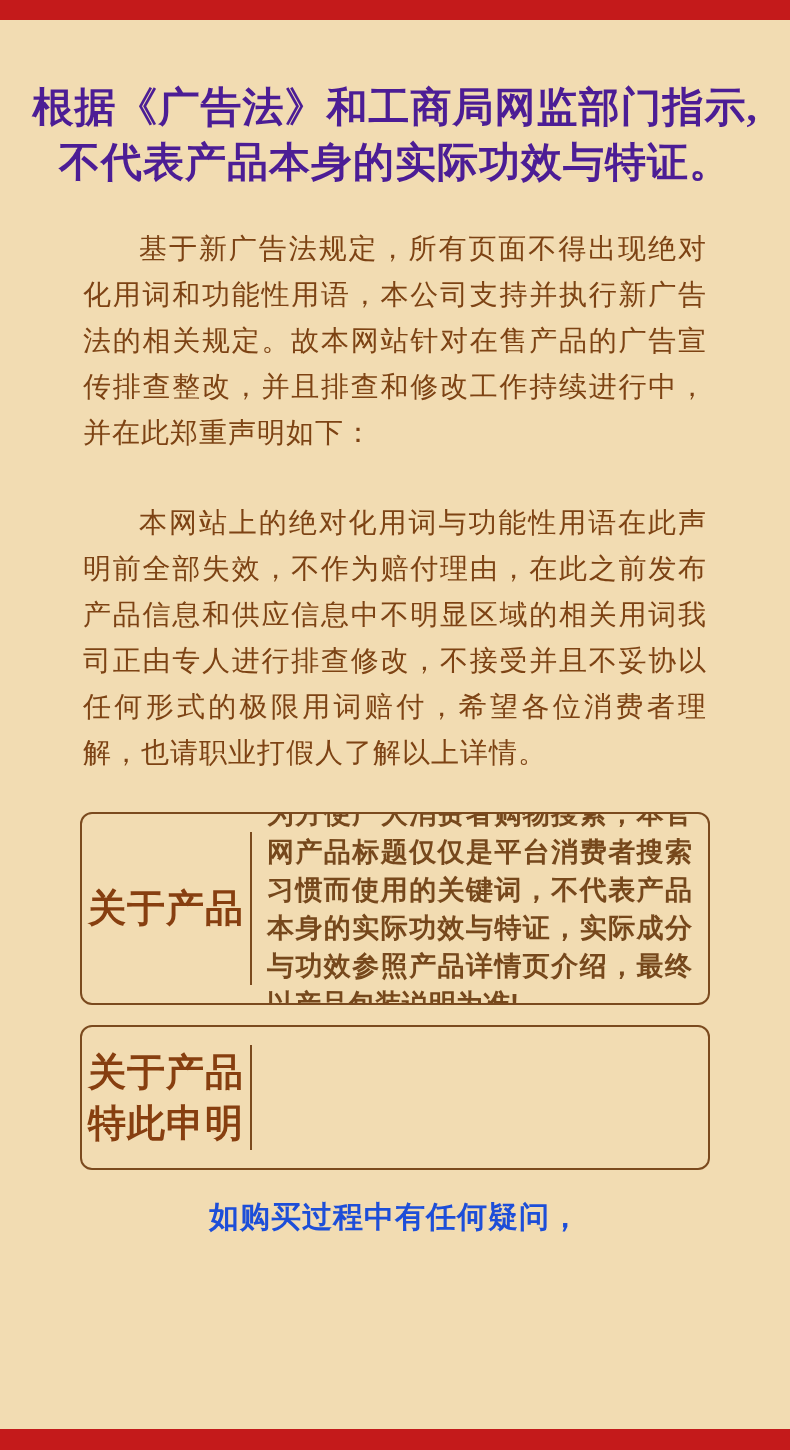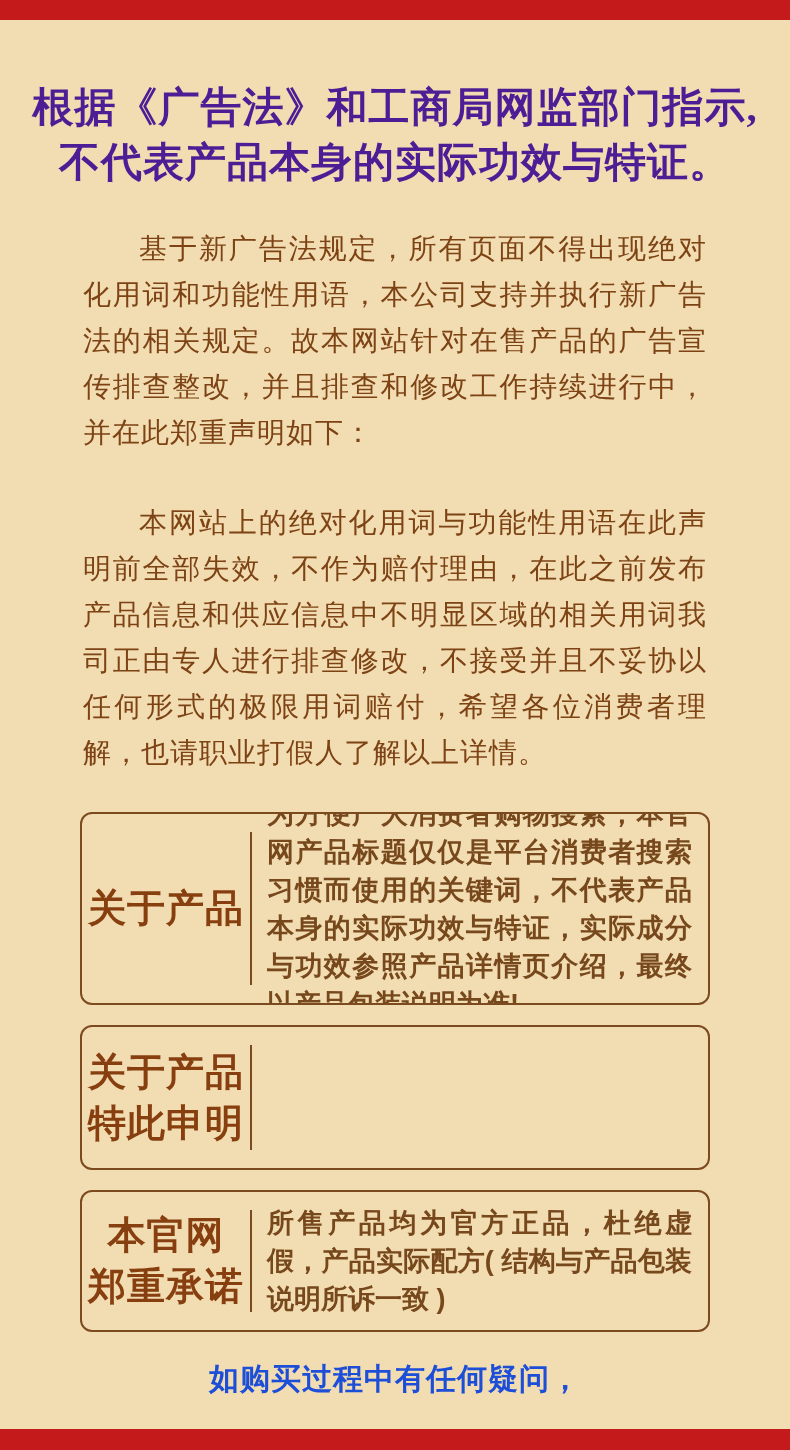--- a/index.html
+++ b/index.html
@@ -120,28 +120,20 @@
   </div>
 
   <div class="notice-box box-2">
     <div class="box-label">
       <div>关于产品</div>
       <div>特此申明</div>
     </div>
     <div class="box-divider"></div>
   </div>
 
-  <div class="notice-box box-3">
-    <div class="box-label">
-      <div>本官网</div>
-      <div>郑重承诺</div>
-    </div>
-    <div class="box-divider"></div>
-    <div class="box-body">所售产品均为官方正品，杜绝虚假，产品实际配方( 结构与产品包装说明所诉一致 )</div>
-  </div>
 
   <div class="footer">
     <div>如购买过程中有任何疑问，</div>
   </div>
 
   <div class="bar bar-bottom"></div>
 
 </div>
 
 </body></html>

